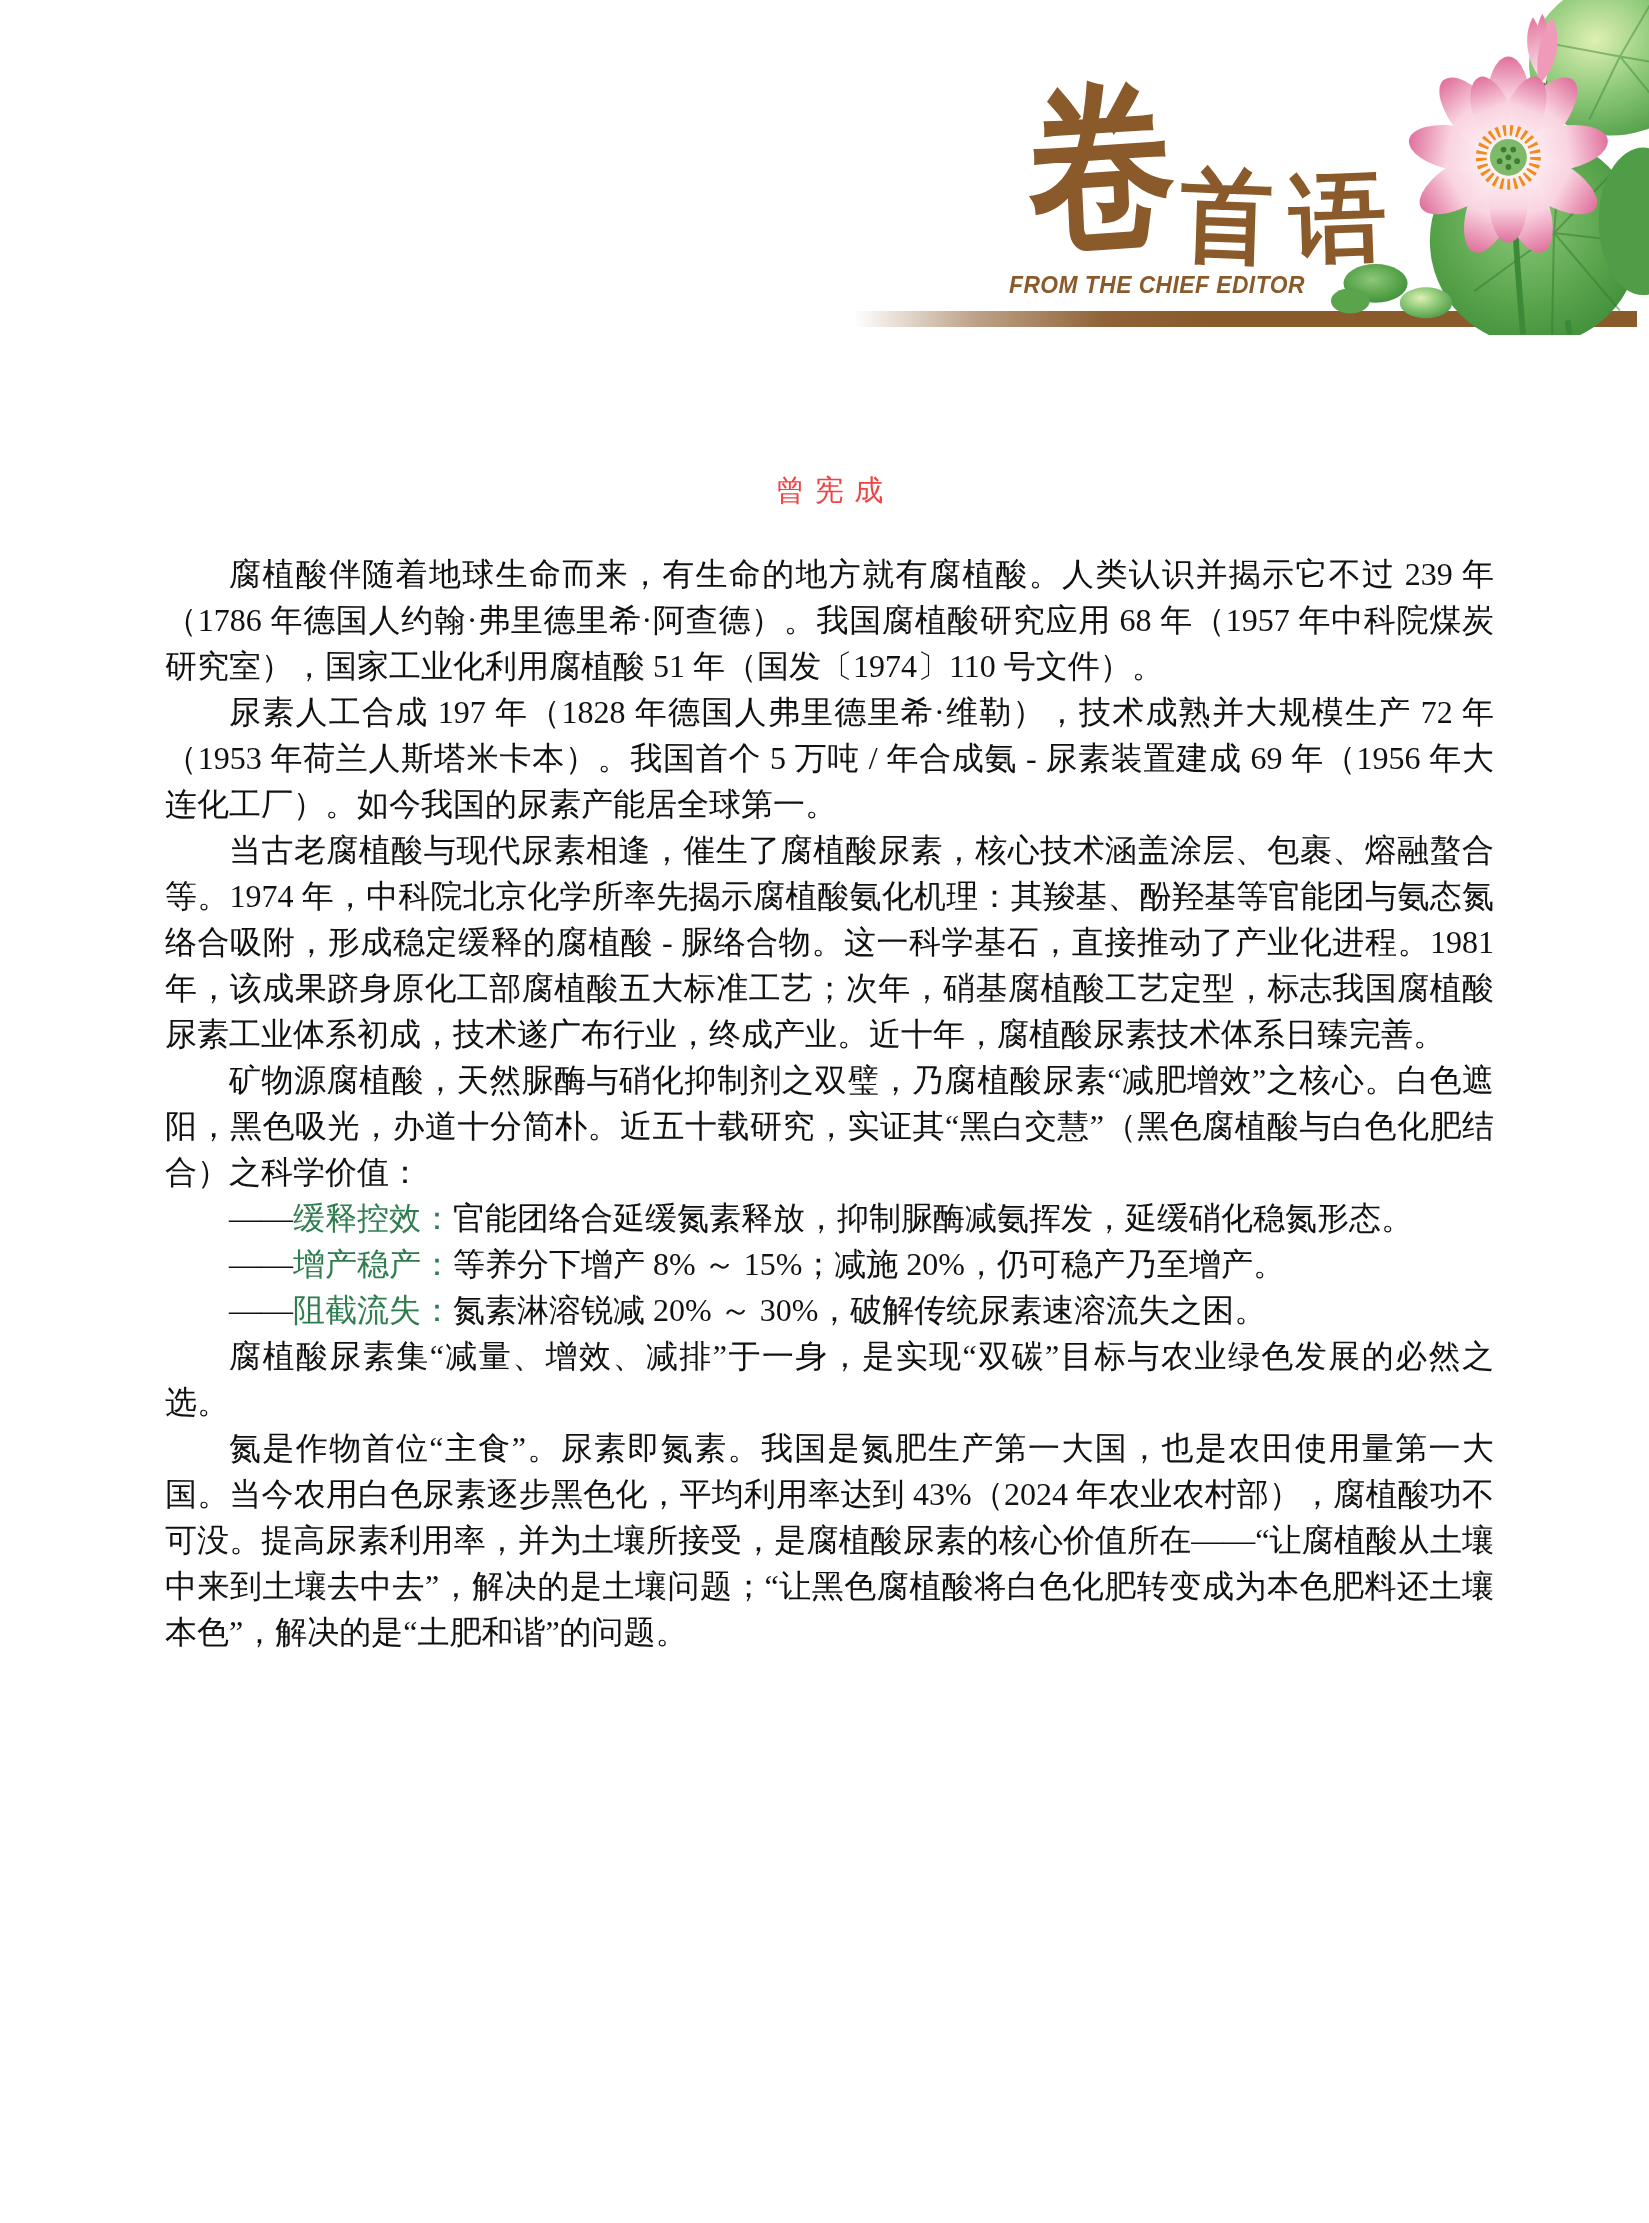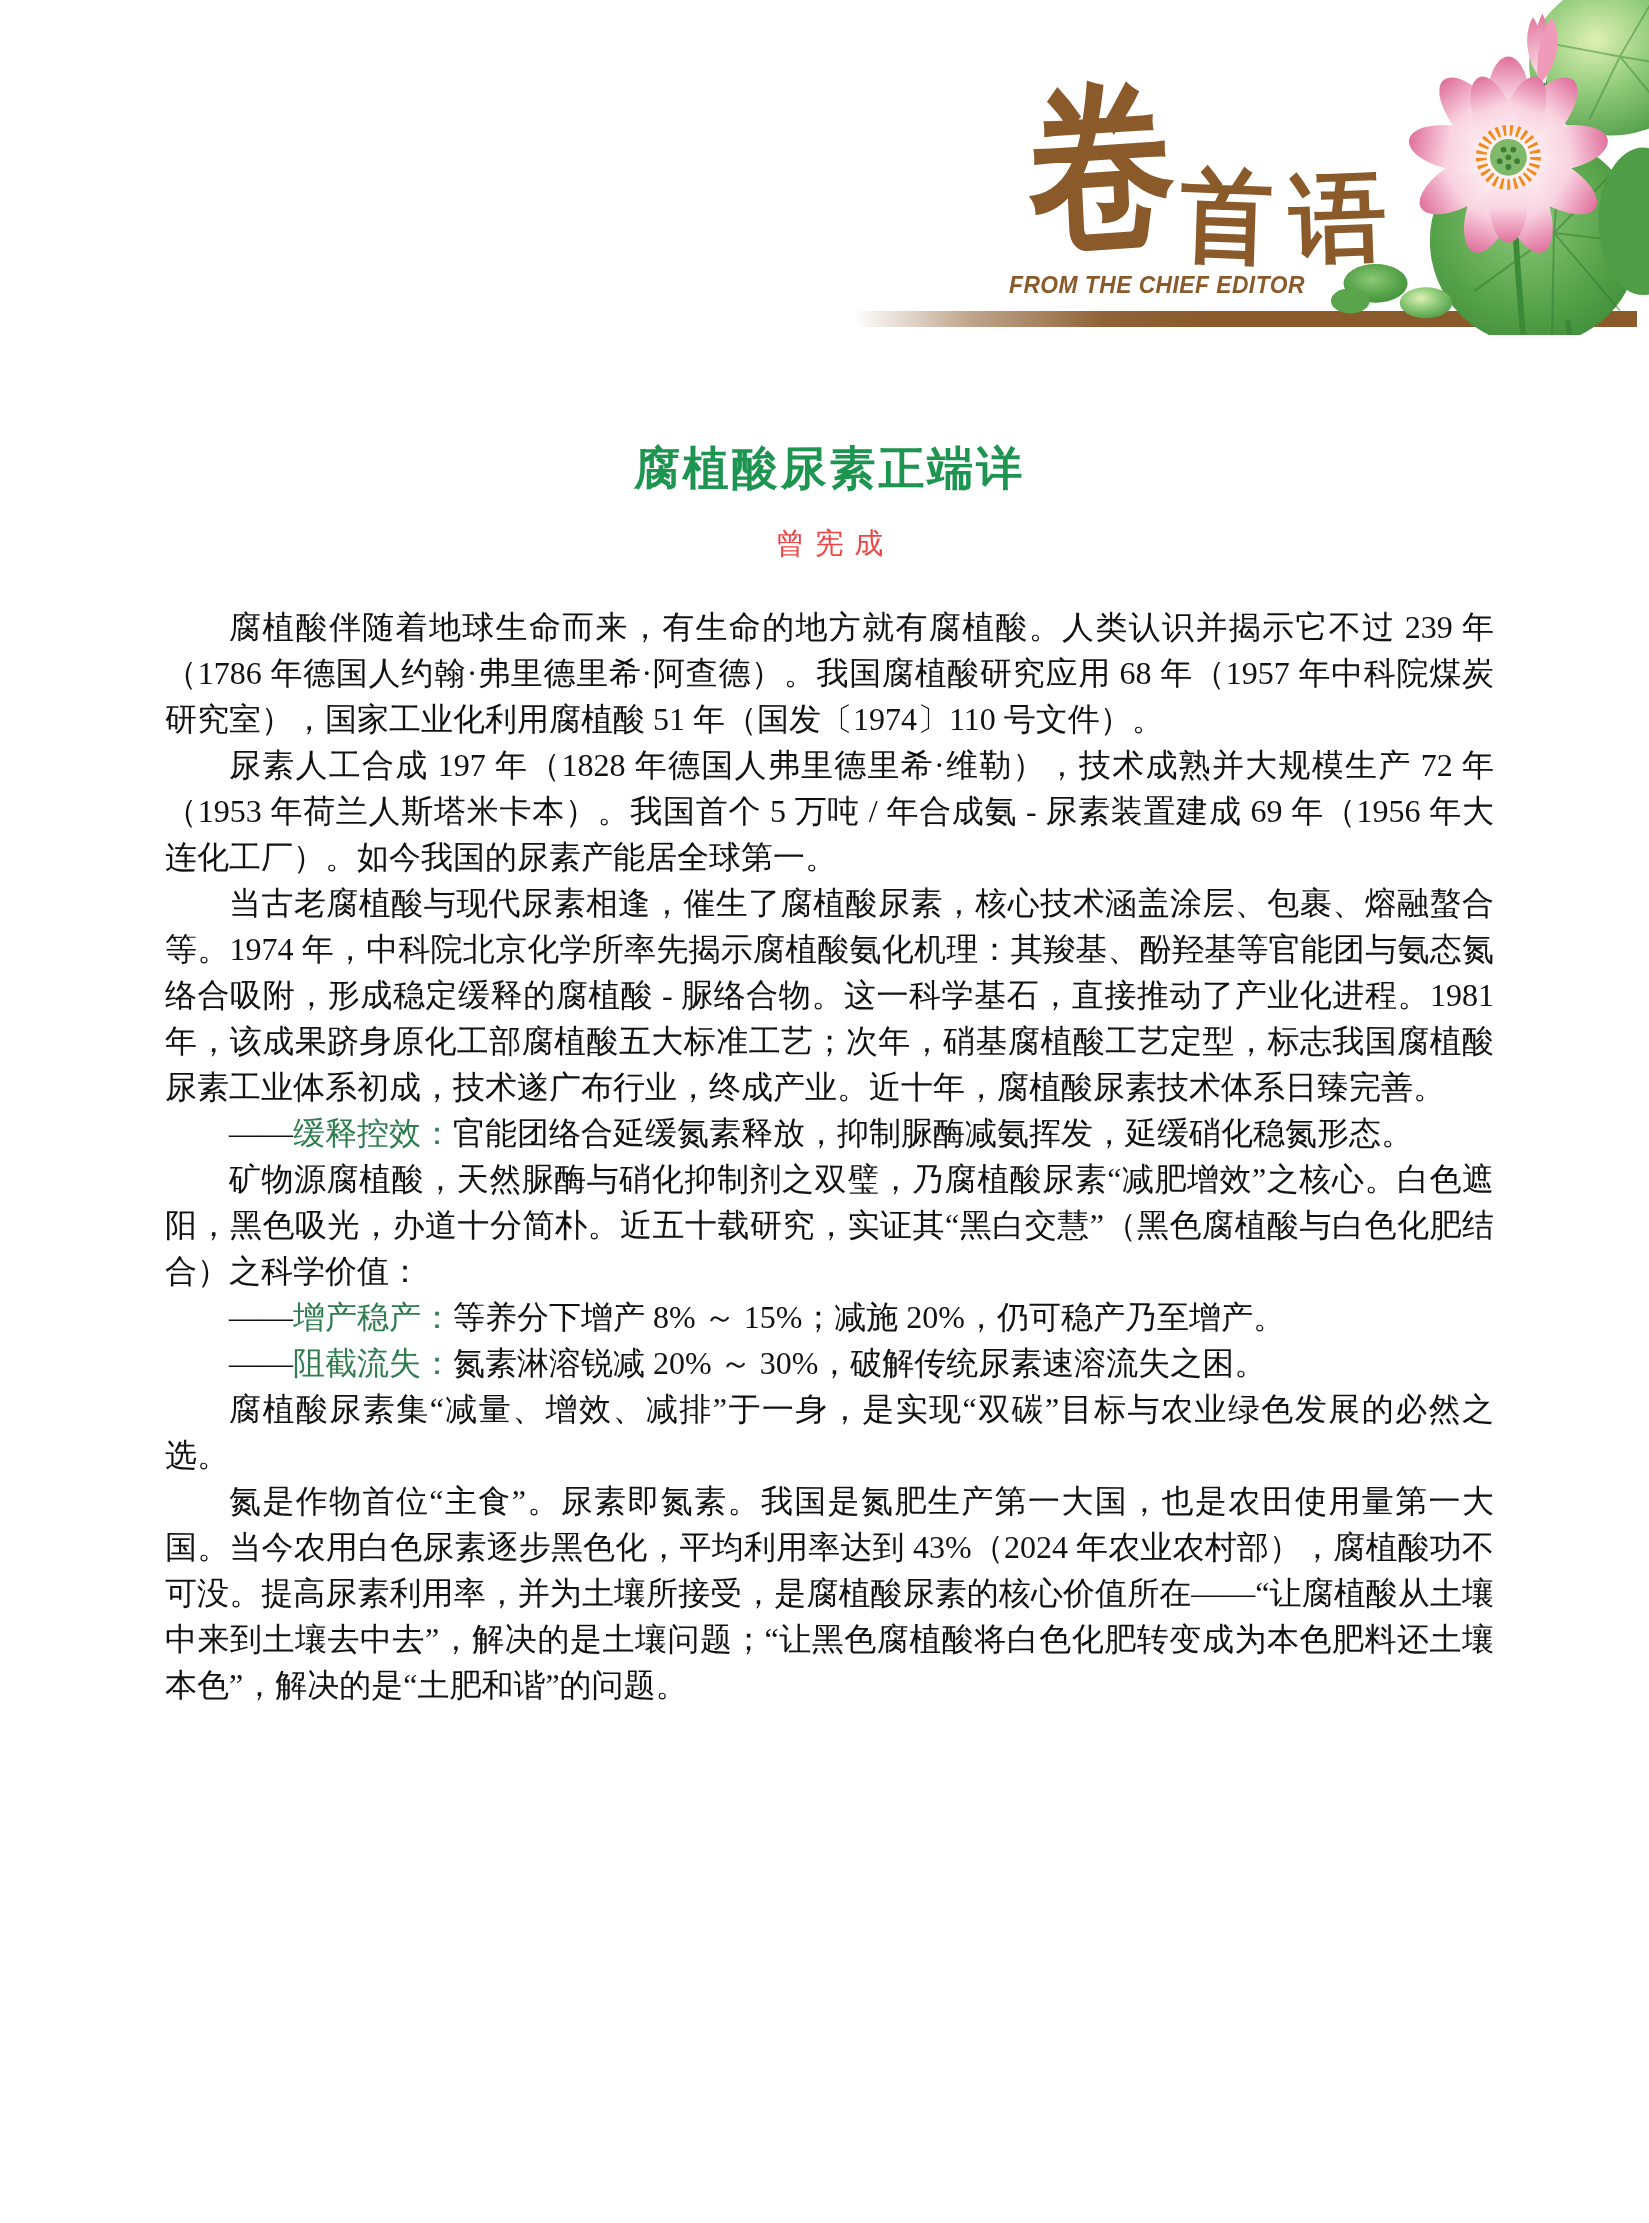--- a/index.html
+++ b/index.html
@@ -159,28 +159,27 @@
     </g>
 
     <g>
       <ellipse cx="48" cy="292" rx="33" ry="20" fill="url(#leafA)"></ellipse>
       <ellipse cx="22" cy="310" rx="20" ry="13" fill="#5aa44c"></ellipse>
       <ellipse cx="100" cy="312" rx="27" ry="16" fill="url(#leafB)"></ellipse>
     </g>
   </svg>
 
   <div class="article">
-    <h1>腐植酸尿素正端详</h1>
     <div class="author">曾宪成</div>
     <div class="body-text">
         <p class="para normal"><span>腐植酸伴随着地球生命而来，有生命的地方就有腐植酸。人类认识并揭示它不过 239 年（1786 年德国人约翰·弗里德里希·阿查德）。我国腐植酸研究应用 68 年（1957 年中科院煤炭研究室），国家工业化利用腐植酸 51 年（国发〔1974〕110 号文件）。</span></p>
         <p class="para normal"><span>尿素人工合成 197 年（1828 年德国人弗里德里希·维勒），技术成熟并大规模生产 72 年（1953 年荷兰人斯塔米卡本）。我国首个 5 万吨 / 年合成氨 - 尿素装置建成 69 年（1956 年大连化工厂）。如今我国的尿素产能居全球第一。</span></p>
         <p class="para normal"><span>当古老腐植酸与现代尿素相逢，催生了腐植酸尿素，核心技术涵盖涂层、包裹、熔融螯合等。1974 年，中科院北京化学所率先揭示腐植酸氨化机理：其羧基、酚羟基等官能团与氨态氮络合吸附，形成稳定缓释的腐植酸 - 脲络合物。这一科学基石，直接推动了产业化进程。1981 年，该成果跻身原化工部腐植酸五大标准工艺；次年，硝基腐植酸工艺定型，标志我国腐植酸尿素工业体系初成，技术遂广布行业，终成产业。近十年，腐植酸尿素技术体系日臻完善。</span></p>
+        <p class="para normal"><span>矿物源腐植酸，天然脲酶与硝化抑制剂之双璧，乃腐植酸尿素“减肥增效”之核心。白色遮阳，黑色吸光，办道十分简朴。近五十载研究，实证其“黑白交慧”（黑色腐植酸与白色化肥结合）之科学价值：</span></p>
         <p class="para list"><span>——</span><span class="term">缓释控效：</span><span>官能团络合延缓氮素释放，抑制脲酶减氨挥发，延缓硝化稳氮形态。</span></p>
-        <p class="para normal"><span>矿物源腐植酸，天然脲酶与硝化抑制剂之双璧，乃腐植酸尿素“减肥增效”之核心。白色遮阳，黑色吸光，办道十分简朴。近五十载研究，实证其“黑白交慧”（黑色腐植酸与白色化肥结合）之科学价值：</span></p>
         <p class="para list"><span>——</span><span class="term">增产稳产：</span><span>等养分下增产 8% ～ 15%；减施 20%，仍可稳产乃至增产。</span></p>
         <p class="para list"><span>——</span><span class="term">阻截流失：</span><span>氮素淋溶锐减 20% ～ 30%，破解传统尿素速溶流失之困。</span></p>
         <p class="para normal"><span>腐植酸尿素集“减量、增效、减排”于一身，是实现“双碳”目标与农业绿色发展的必然之选。</span></p>
         <p class="para normal"><span>氮是作物首位“主食”。尿素即氮素。我国是氮肥生产第一大国，也是农田使用量第一大国。当今农用白色尿素逐步黑色化，平均利用率达到 43%（2024 年农业农村部），腐植酸功不可没。提高尿素利用率，并为土壤所接受，是腐植酸尿素的核心价值所在——“让腐植酸从土壤中来到土壤去中去”，解决的是土壤问题；“让黑色腐植酸将白色化肥转变成为本色肥料还土壤本色”，解决的是“土肥和谐”的问题。</span></p>
       </div>
   </div>
 
 </div>
 
 

